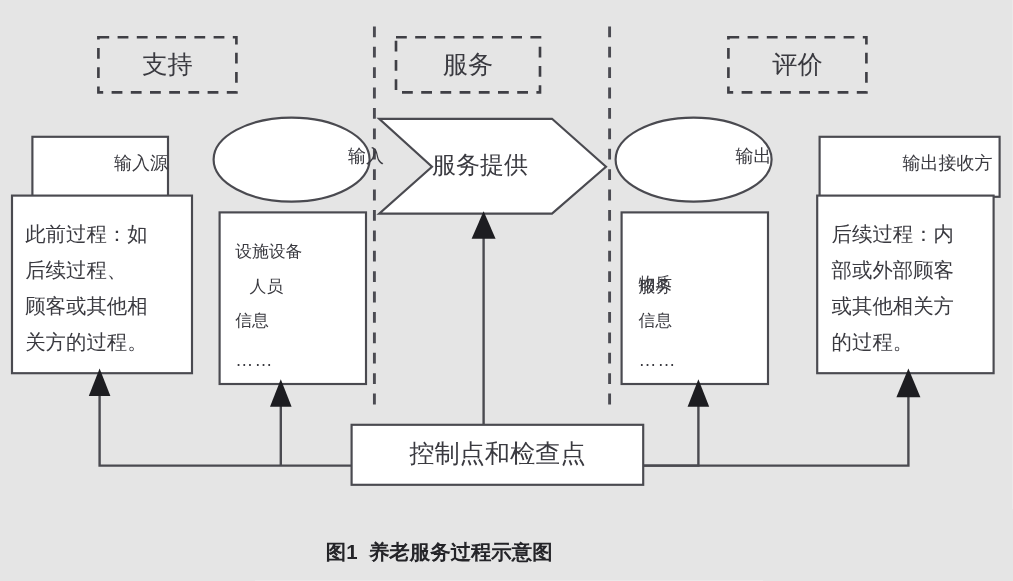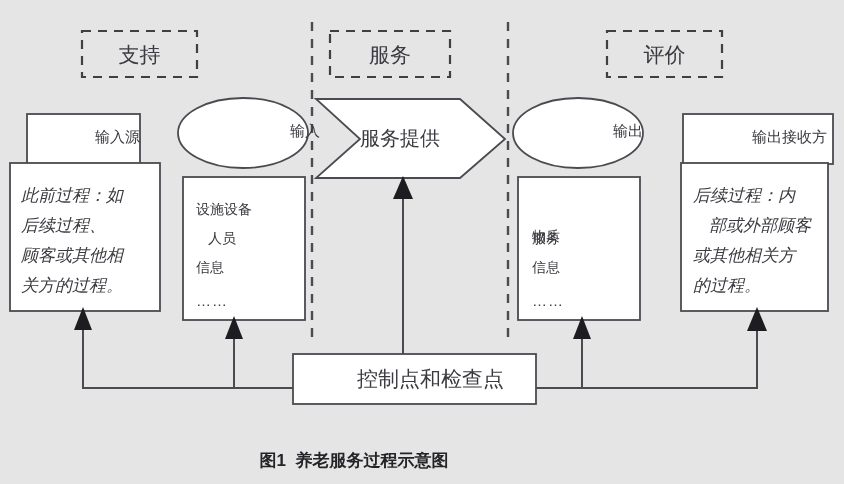--- a/index.html
+++ b/index.html
@@ -74,26 +74,24 @@
   }
   .body-text {
     font-size: 14px;
     line-height: 28px;
     text-align: left;
   }
   .body-text-wide {
     font-size: 17px;
     line-height: 30px;
     text-align: left;
-    font-style: italic;
   }
   .control-label {
     font-size: 21px;
     text-align: center;
-    margin-left: 16px;
   }
   .caption {
     font-size: 17px;
     font-weight: bold;
     text-align: center;
     color: #242428;
   }
   .dots {
     letter-spacing: 1px;
   }
@@ -164,21 +162,21 @@
   <div class="txt chevron-label" style="left:360px; top:128px; width:120px;">服务提供</div>
 
   <div class="txt head-label" style="left:513px; top:123px; width:130px;">输出</div>
   <div class="txt body-text" style="left:532px; top:195px;margin-top:27px;">物质</div>
   <div class="txt body-text" style="left:532px; top:224px;">服务</div>
   <div class="txt body-text" style="left:532px; top:253px;">信息</div>
   <div class="txt body-text dots" style="left:532px; top:287px; font-size:15px;">……</div>
 
   <div class="txt head-label" style="left:683px; top:129px; width:122px;margin-left:22px;">输出接收方</div>
   <div class="txt body-text-wide" style="left:693px; top:181px;">后续过程：内</div>
-  <div class="txt body-text-wide" style="left:709px; top:211px;">部或外部顾客</div>
+  <div class="txt body-text-wide" style="left:693px; top:211px;">部或外部顾客</div>
   <div class="txt body-text-wide" style="left:693px; top:241px;">或其他相关方</div>
   <div class="txt body-text-wide" style="left:693px; top:271px;">的过程。</div>
 
   <div class="txt control-label" style="left:293px; top:368px; width:243px;">控制点和检查点</div>
 
-  <div class="txt caption" style="left:0px; top:452px; width:708px;">图1  养老服务过程示意图</div>
+  <div class="txt caption" style="left:12px; top:452px; width:708px;">图1  养老服务过程示意图</div>
 
 </div>
 
 </body></html>

